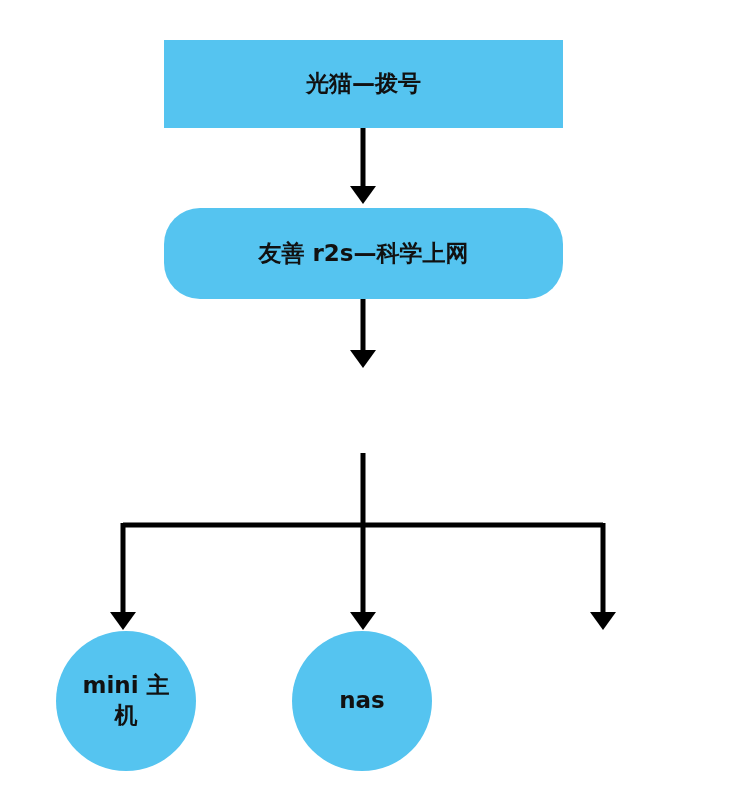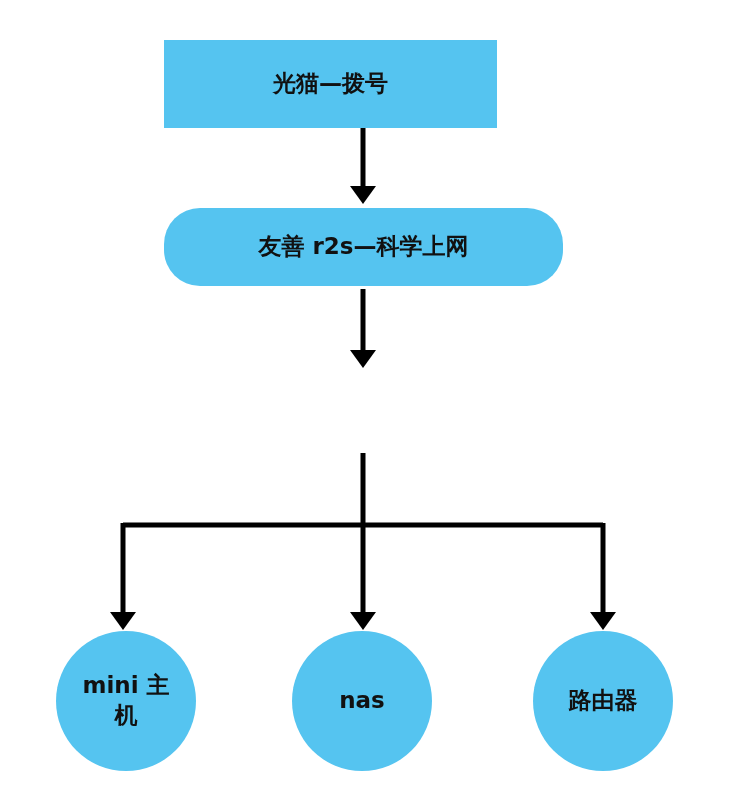--- a/index.html
+++ b/index.html
@@ -30,27 +30,27 @@
     align-items: center;
     justify-content: center;
     font-weight: 700;
     font-size: 23px;
     line-height: 1.3;
     text-align: center;
   }
   .node-rect {
     left: 164px;
     top: 40px;
-    width: 333px;
+    width: 399px;
     height: 88px;
   }
   .node-rounded {
     left: 164px;
     width: 399px;
-    height: 78px;
+    height: 91px;
     border-radius: 36px;
   }
   .node-r2s    { top: 208px; }
   .node-switch { top: 372px; }
   .node-circle {
     width: 140px;
     height: 140px;
     top: 631px;
     border-radius: 50%;
   }
@@ -105,17 +105,14 @@
 
 
   <div class="node node-circle node-nas">
     <span class="node-label">nas</span>
   </div>
 
   <div class="node node-circle node-minipc">
     <span class="node-label">mini 主机</span>
   </div>
 
-  <div class="node node-circle node-router">
-    <span class="node-label">路由器</span>
-  </div>
 
 </div>
 
 </body></html>

